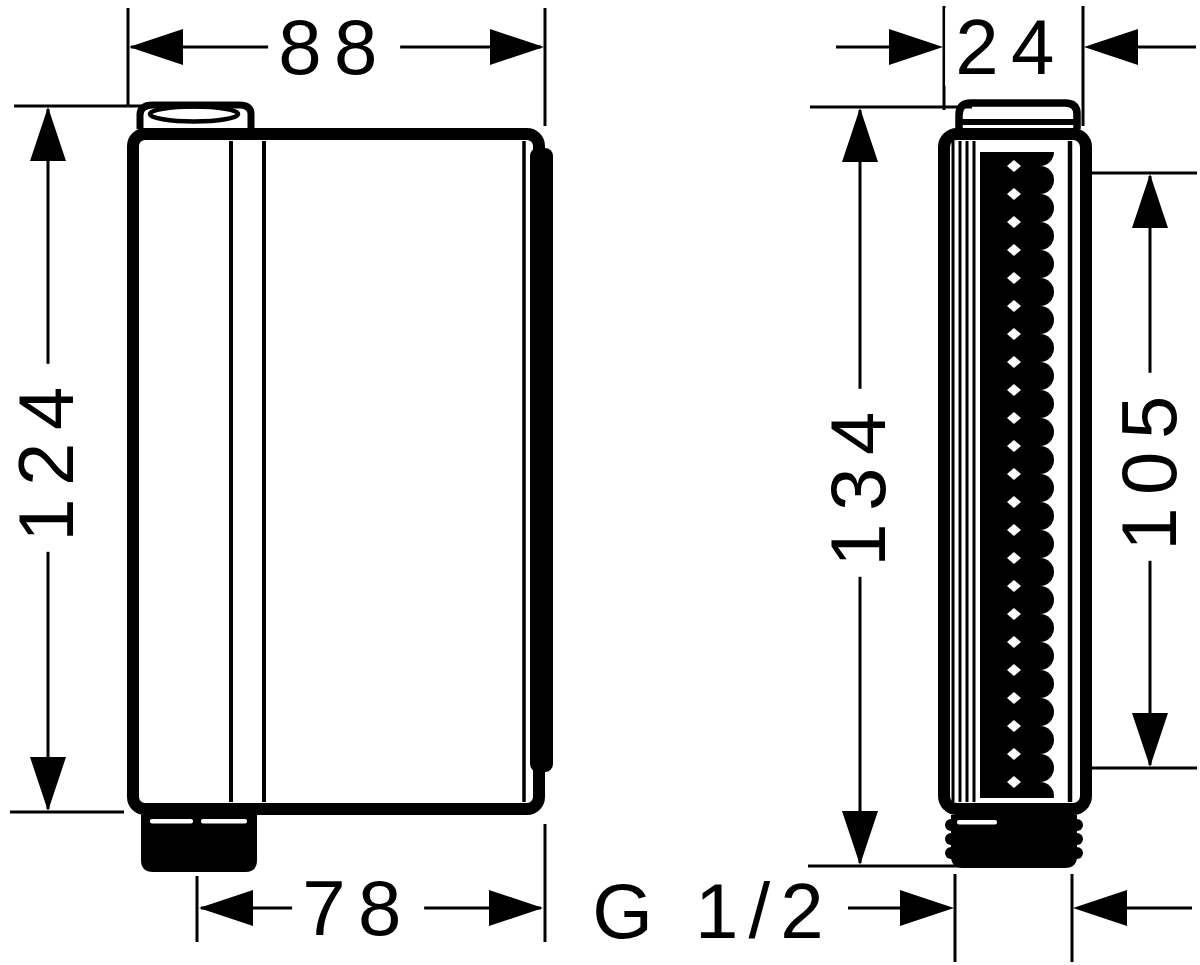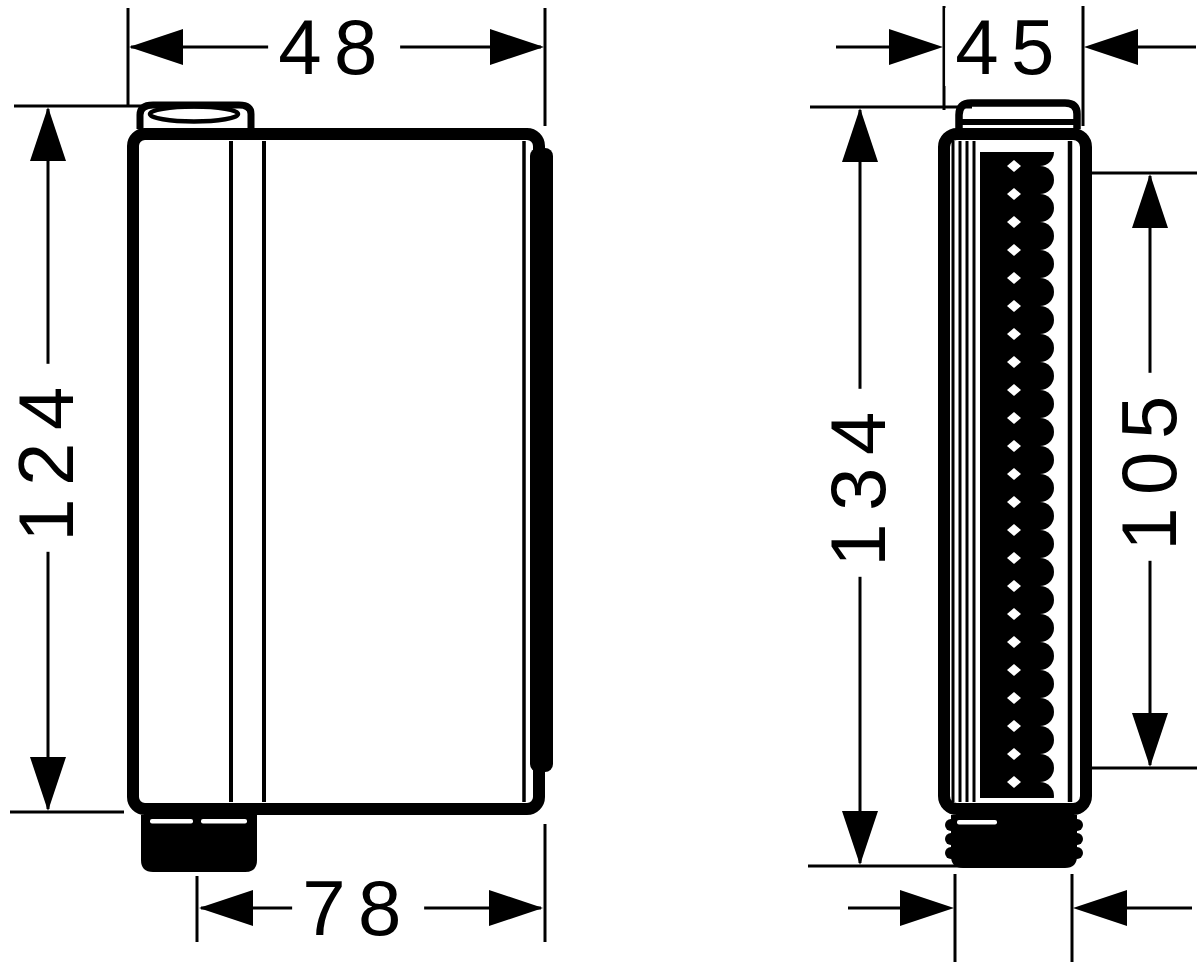--- a/index.html
+++ b/index.html
@@ -146,26 +146,27 @@
         <line x1="955" y1="874" x2="955" y2="962"></line>
         <line x1="1072" y1="874" x2="1072" y2="962"></line>
         <line x1="848" y1="908" x2="901" y2="908"></line>
         <polygon points="954,908 900,890 900,926" stroke="none"></polygon>
         <line x1="1127" y1="908" x2="1192" y2="908"></line>
         <polygon points="1073,908 1127,890 1127,926" stroke="none"></polygon>
       </g>
     </g>
   </svg>
 
-  <div class="dim" style="left:334px;top:47px;">48</div>
+  <div class="dim" style="left:334px;top:47px;">88</div>
 
   <div class="dim rot" style="left:46px;top:458px;">124</div>
 
   <div class="dim" style="left:358px;top:908px;">78</div>
 
-  <div class="dim" style="left:1011px;top:47px;">45</div>
+  <div class="dim" style="left:1011px;top:47px;">24</div>
 
   <div class="dim rot" style="left:858px;top:483px;">134</div>
 
   <div class="dim rot" style="left:1149px;top:467px;">105</div>
 
+  <div class="dim thread" style="left:713px;top:911px;">G 1/2</div>
 
 </div>
 
 </body></html>

